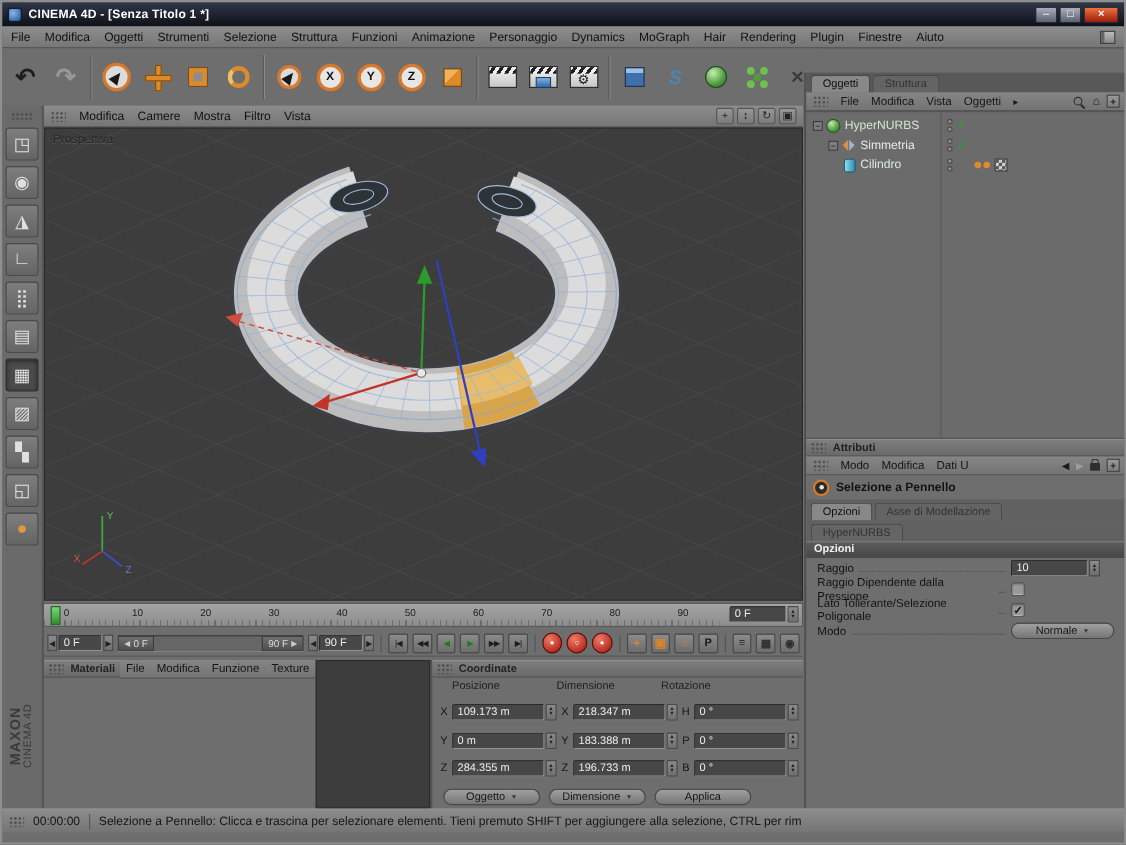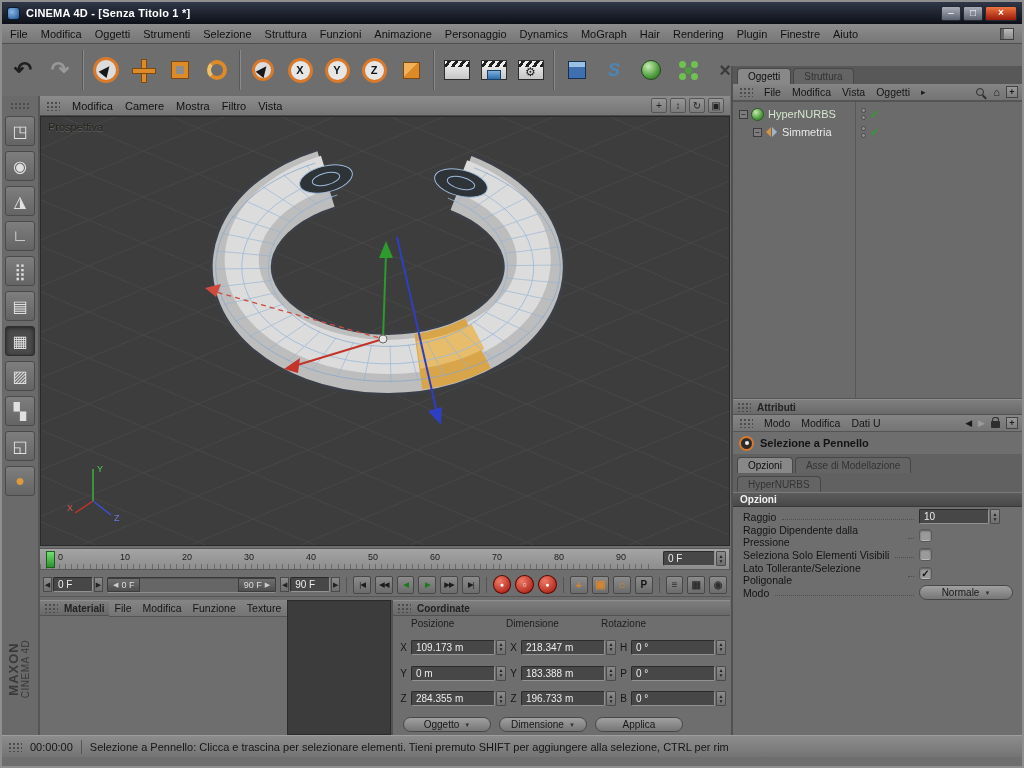--- a/index.html
+++ b/index.html
@@ -700,20 +700,34 @@
           </span>
         <span class="oname" style="color:#e9e9e9">Simmetria</span>
         <span class="rcol">
             <span class="vdots">
               <i></i>
               <i></i>
             </span>
             <span class="chk">✓</span>
           </span>
       </div>
+      <div class="orow" style="padding-left:34px">
+        <span class="obj-cyl"></span>
+        <span class="oname" style="color:#dfe8ec">Cilindro</span>
+        <span class="rcol">
+            <span class="vdots">
+              <i></i>
+              <i></i>
+            </span>
+          </span>
+        <span class="rcol2">
+            <span class="tagdots"></span>
+            <span class="checker"></span>
+          </span>
+      </div>
     </div>
 
     <div class="phdr">
       <span class="grip"></span>
       <span>Attributi</span>
     </div>
 
     <div class="mrow">
       <span class="grip"></span>
       <span class="menu-item">Modo</span>
@@ -758,27 +772,20 @@
       </span>
     </div>
     <div class="prow">
       <span>Raggio Dipendente dalla Pressione</span>
       <span class="leader"></span>
       <span class="ctrl">
           <span class="cbox"></span>
         </span>
     </div>
     <div class="prow">
-      <span>Seleziona Solo Elementi Visibili</span>
-      <span class="leader"></span>
-      <span class="ctrl">
-          <span class="cbox"></span>
-        </span>
-    </div>
-    <div class="prow">
       <span>Lato Tollerante/Selezione Poligonale</span>
       <span class="leader"></span>
       <span class="ctrl">
           <span class="cbox">✓</span>
         </span>
     </div>
     <div class="prow">
       <span>Modo</span>
       <span class="leader"></span>
       <span class="ctrl">

